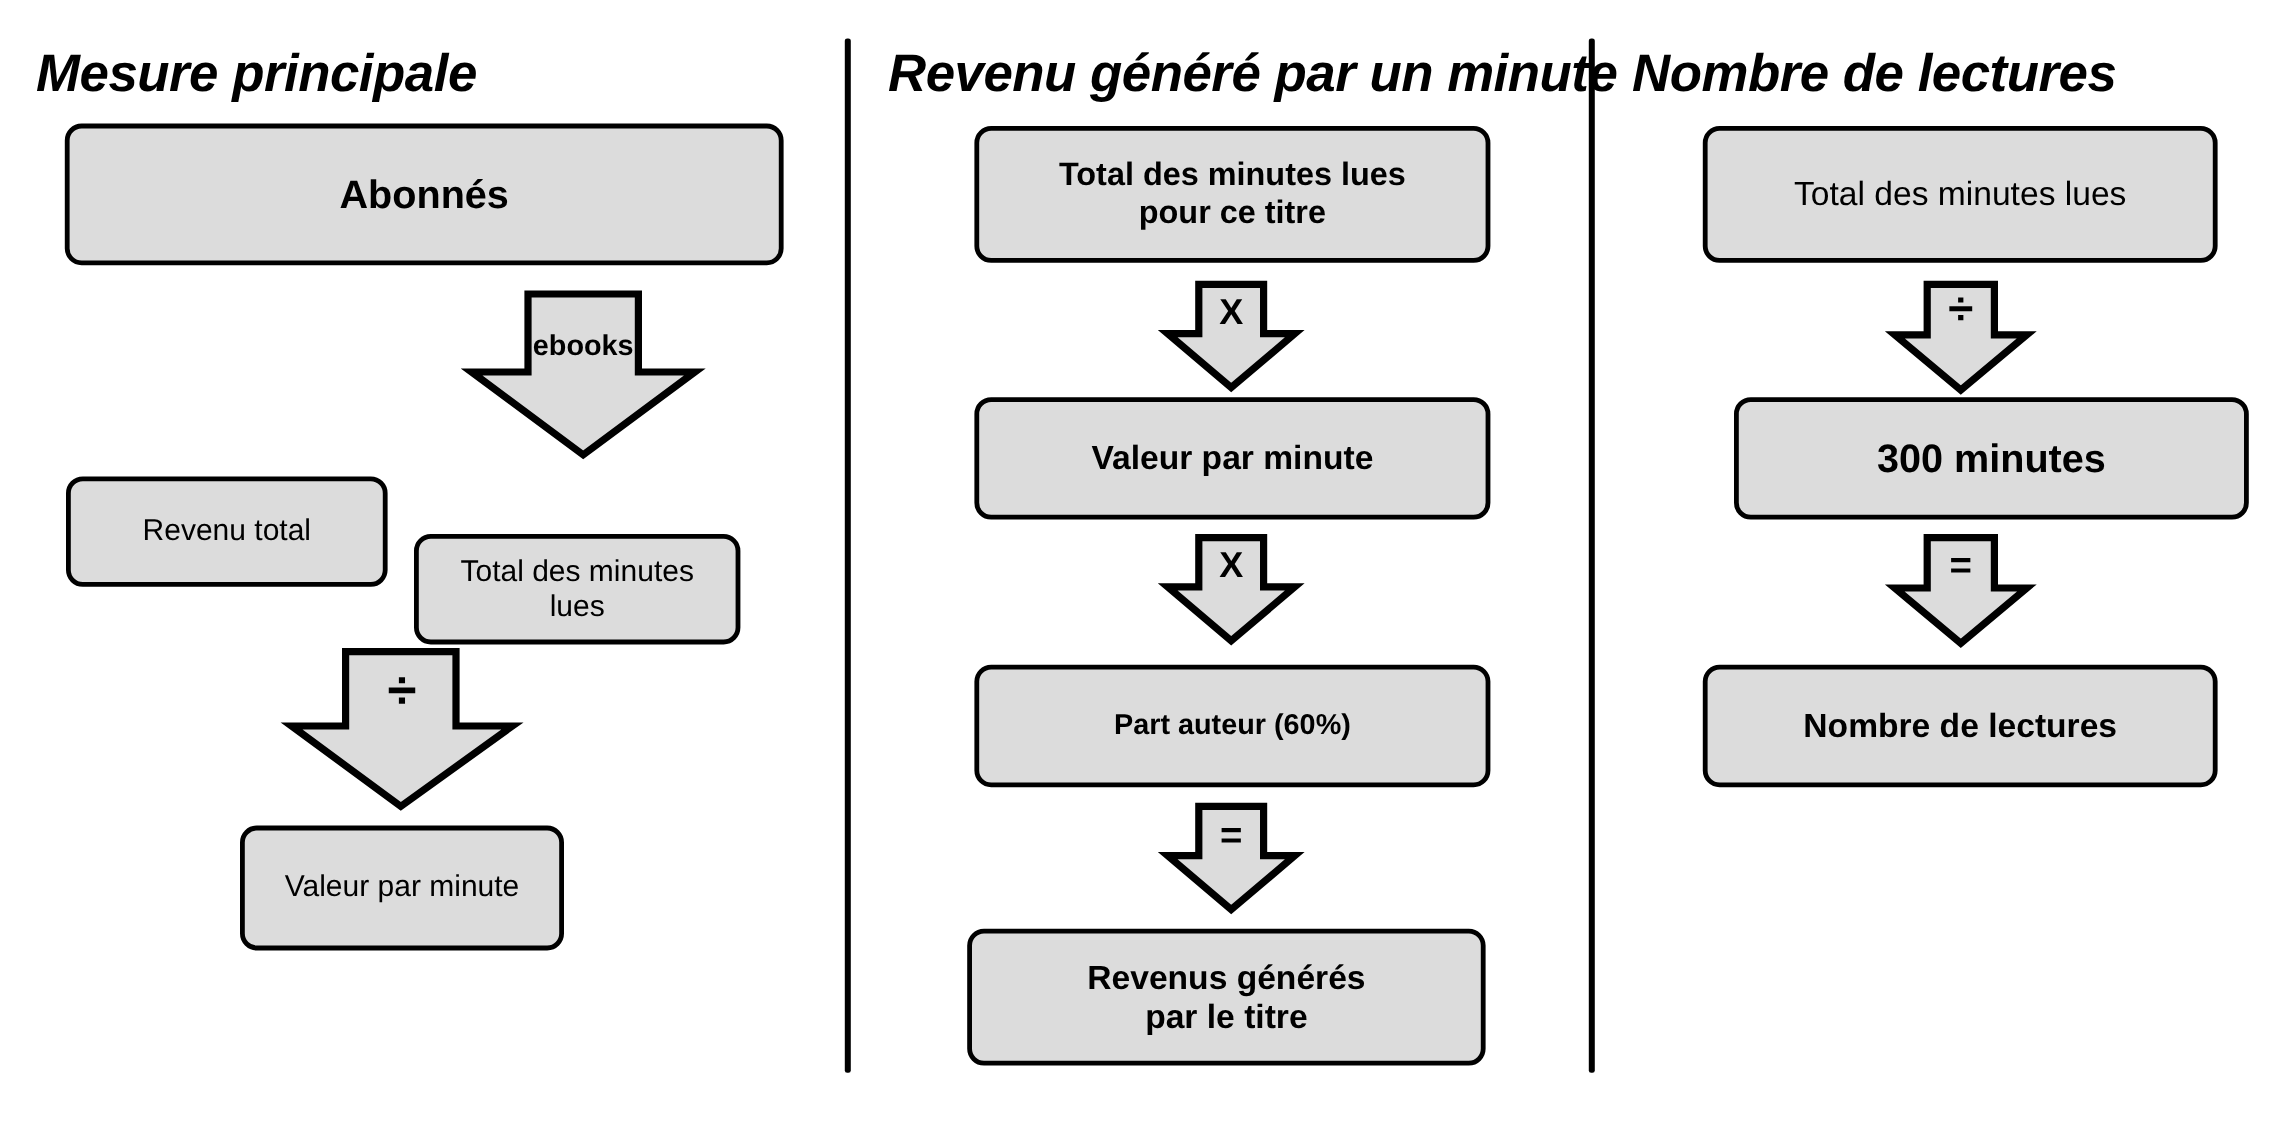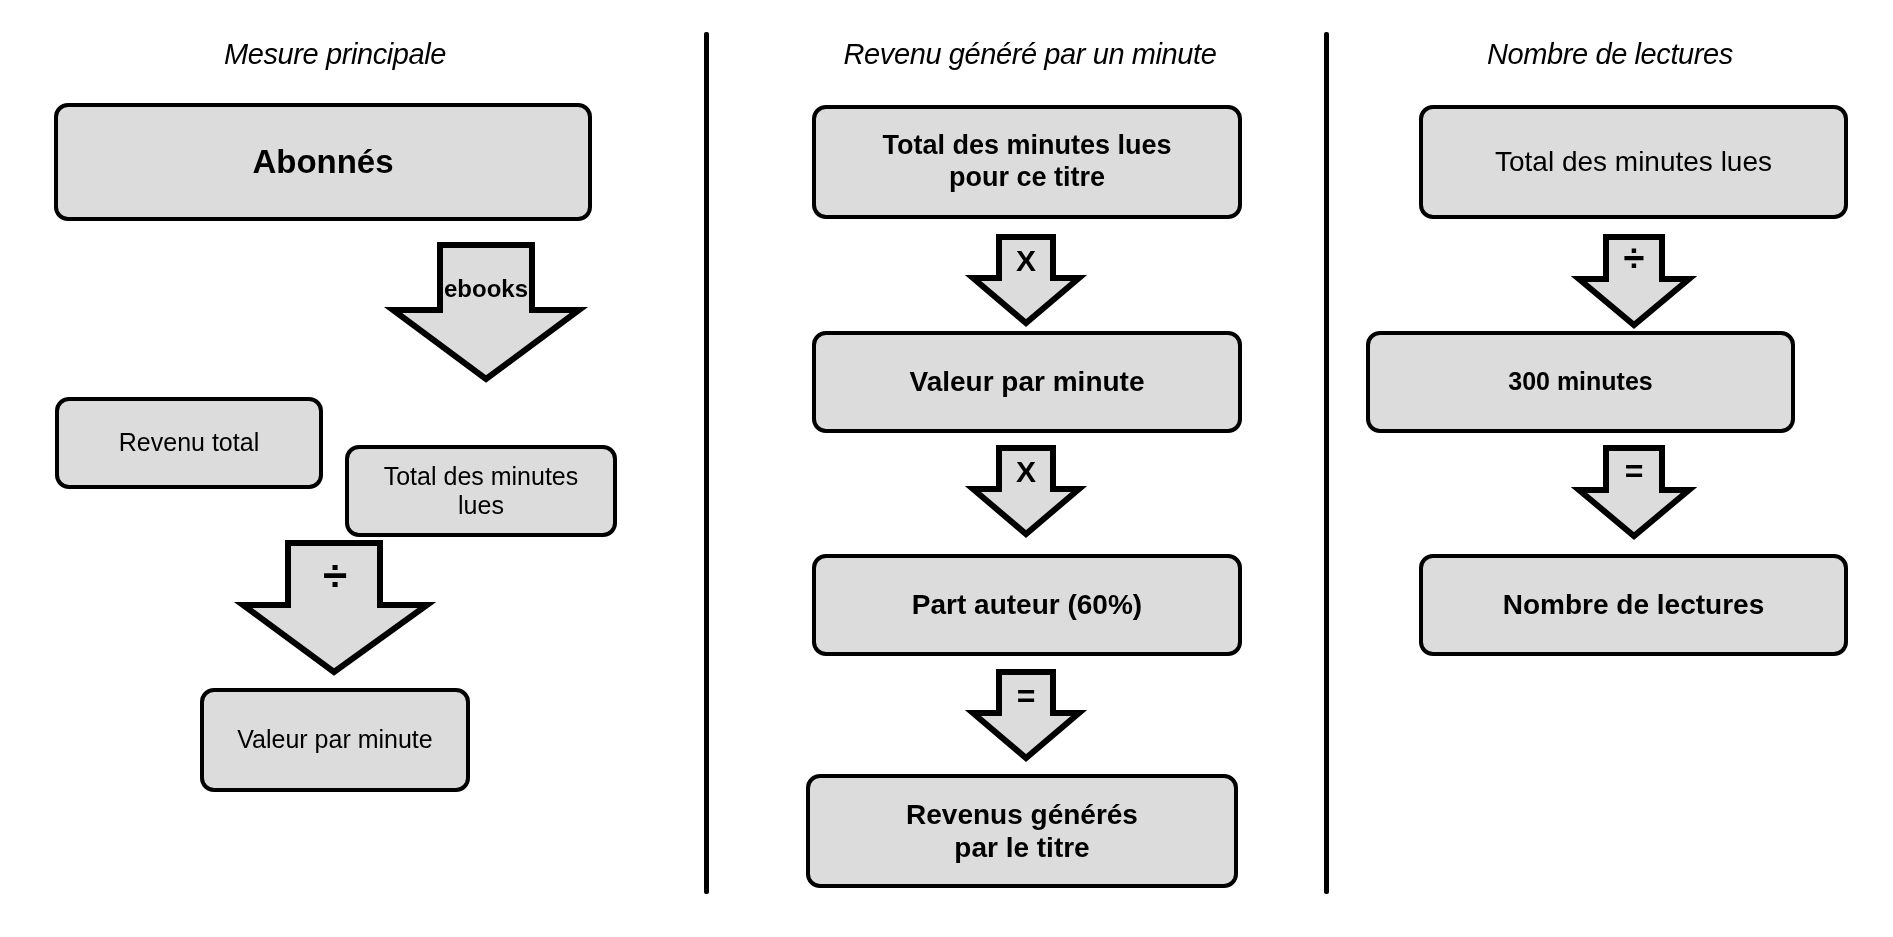--- a/index.html
+++ b/index.html
@@ -26,24 +26,24 @@
     position: absolute;
     width: 5px;
     background: #000000;
     border-radius: 2px;
   }
 
   
   .col-title {
     position: absolute;
     font-style: italic;
-    font-weight: normal;
-    font-size: 29px;
+    font-weight: bold;
+    font-size: 44px;
     letter-spacing: -0.4px;
-    text-align: center;
+    text-align: left;
     white-space: nowrap;
     line-height: 1;
   }
 
   
   .node {
     position: absolute;
     box-sizing: border-box;
     background: #dcdcdc;
     border: 4px solid #000000;
@@ -76,21 +76,21 @@
 </head>
 <body>
 
 <div class="canvas">
 
   <div class="divider" style="left:704px; top:32px; height:862px;"></div>
   <div class="divider" style="left:1324px; top:32px; height:862px;"></div>
 
   <div class="col-title" style="left:30px; top:40px; width:610px;">Mesure principale</div>
 
-  <div class="node" style="left:54px; top:103px; width:538px; height:118px; font-size:33px;">
+  <div class="node" style="left:54px; top:103px; width:599px; height:118px; font-size:33px;">
     <span>Abonnés</span>
   </div>
 
 
   <div class="arrow" style="left:390px; top:242px; width:192px; height:140px;">
     <svg width="192" height="140" viewBox="0 0 192 140">
       <polygon points="50,3 142,3 142,68 189,68 96,137 3,68 50,68" fill="#dcdcdc" stroke="#000000" stroke-width="6" stroke-linejoin="miter"></polygon>
     </svg>
     <div class="op" style="top:35px; font-size:24px;">ebooks</div>
   </div>
@@ -133,21 +133,21 @@
     <span>Valeur par minute</span>
   </div>
 
   <div class="arrow" style="left:970px; top:445px; width:112px; height:92px;">
     <svg width="112" height="92" viewBox="0 0 112 92">
       <polygon points="29,3 83,3 83,44 109,44 56,89 3,44 29,44" fill="#dcdcdc" stroke="#000000" stroke-width="6" stroke-linejoin="miter"></polygon>
     </svg>
     <div class="op" style="top:12px; font-size:30px;">X</div>
   </div>
 
-  <div class="node" style="left:812px; top:554px; width:430px; height:102px; font-size:28px;">
+  <div class="node" style="left:812px; top:554px; width:430px; height:102px; font-size:24px;">
     <span>Part auteur (60%)</span>
   </div>
 
   <div class="arrow" style="left:970px; top:669px; width:112px; height:92px;">
     <svg width="112" height="92" viewBox="0 0 112 92">
       <polygon points="29,3 83,3 83,44 109,44 56,89 3,44 29,44" fill="#dcdcdc" stroke="#000000" stroke-width="6" stroke-linejoin="miter"></polygon>
     </svg>
     <div class="op" style="top:11px; font-size:32px;">=</div>
   </div>
 
@@ -162,21 +162,21 @@
     <span>Total des minutes lues</span>
   </div>
 
   <div class="arrow" style="left:1576px; top:234px; width:116px; height:94px;">
     <svg width="116" height="94" viewBox="0 0 116 94">
       <polygon points="30,3 86,3 86,45 113,45 58,91 3,45 30,45" fill="#dcdcdc" stroke="#000000" stroke-width="6" stroke-linejoin="miter"></polygon>
     </svg>
     <div class="op" style="top:5px; font-size:38px;">÷</div>
   </div>
 
-  <div class="node" style="left:1366px; top:331px; width:429px; height:102px; font-size:25px;">
+  <div class="node" style="left:1445px; top:331px; width:429px; height:102px; font-size:33px;">
     <span>300 minutes</span>
   </div>
 
   <div class="arrow" style="left:1576px; top:445px; width:116px; height:94px;">
     <svg width="116" height="94" viewBox="0 0 116 94">
       <polygon points="30,3 86,3 86,45 113,45 58,91 3,45 30,45" fill="#dcdcdc" stroke="#000000" stroke-width="6" stroke-linejoin="miter"></polygon>
     </svg>
     <div class="op" style="top:10px; font-size:32px;">=</div>
   </div>
 

